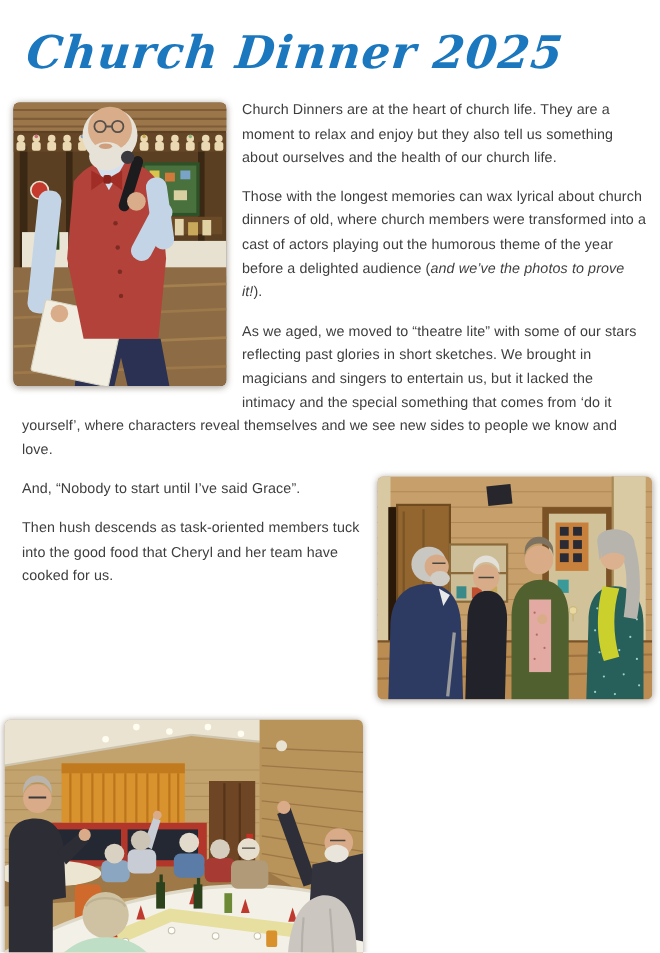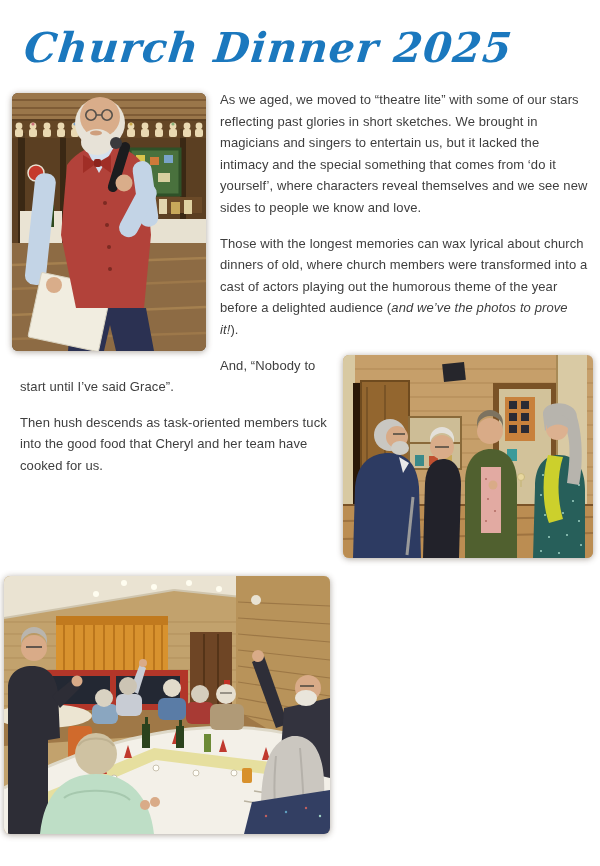--- a/index.html
+++ b/index.html
@@ -116,24 +116,25 @@
       <circle cx="95" cy="22" r="5.2" fill="none" stroke="#55504a" stroke-width="1.6"></circle>
       <line x1="84" y1="22" x2="90" y2="22" stroke="#55504a" stroke-width="1.6"></line>
       <rect x="124" y="68" width="19" height="66" rx="9" fill="#c3d4e6" transform="rotate(-8 133 101)"></rect>
       <rect x="116" y="88" width="19" height="58" rx="9" fill="#c3d4e6" transform="rotate(28 125 118)"></rect>
       <rect x="102" y="48" width="10" height="52" rx="5" fill="#1c1c1e" transform="rotate(17 107 74)"></rect>
       <circle cx="104" cy="50" r="6" fill="#3a3a3e"></circle>
       <circle cx="112" cy="90" r="8.5" fill="#d9ad8a"></circle>
     </svg>
   </figure>
 
+  <p>Church Dinners are at the heart of church life. They are a moment to relax and enjoy but they also tell us something about ourselves and the health of our church life.</p>
+
+  <p><span>Those with the longest memories can wax lyrical about church dinners of old, where church members were transformed into a cast of actors playing out the humorous theme of the year before a delighted audience (</span><em>and we’ve the photos to prove it!</em><span>).</span></p>
 
   <p>As we aged, we moved to “theatre lite” with some of our stars reflecting past glories in short sketches. We brought in magicians and singers to entertain us, but it lacked the intimacy and the special something that comes from ‘do it yourself’, where characters reveal themselves and we see new sides to people we know and love.</p>
-
-  <p><span>Those with the longest memories can wax lyrical about church dinners of old, where church members were transformed into a cast of actors playing out the humorous theme of the year before a delighted audience (</span><em>and we’ve the photos to prove it!</em><span>).</span></p>
 
   <figure class="ph2">
     <svg viewBox="0 0 250 203" preserveAspectRatio="none" aria-hidden="true">
       <rect width="250" height="203" fill="#c69f6a"></rect>
       <g stroke="#ab8350" stroke-width="1" opacity=".8">
         <line x1="0" y1="14" x2="250" y2="14"></line>
           <line x1="0" y1="28" x2="250" y2="28"></line>
         <line x1="0" y1="42" x2="250" y2="42"></line>
           <line x1="0" y1="56" x2="250" y2="56"></line>
         <line x1="0" y1="70" x2="250" y2="70"></line>

